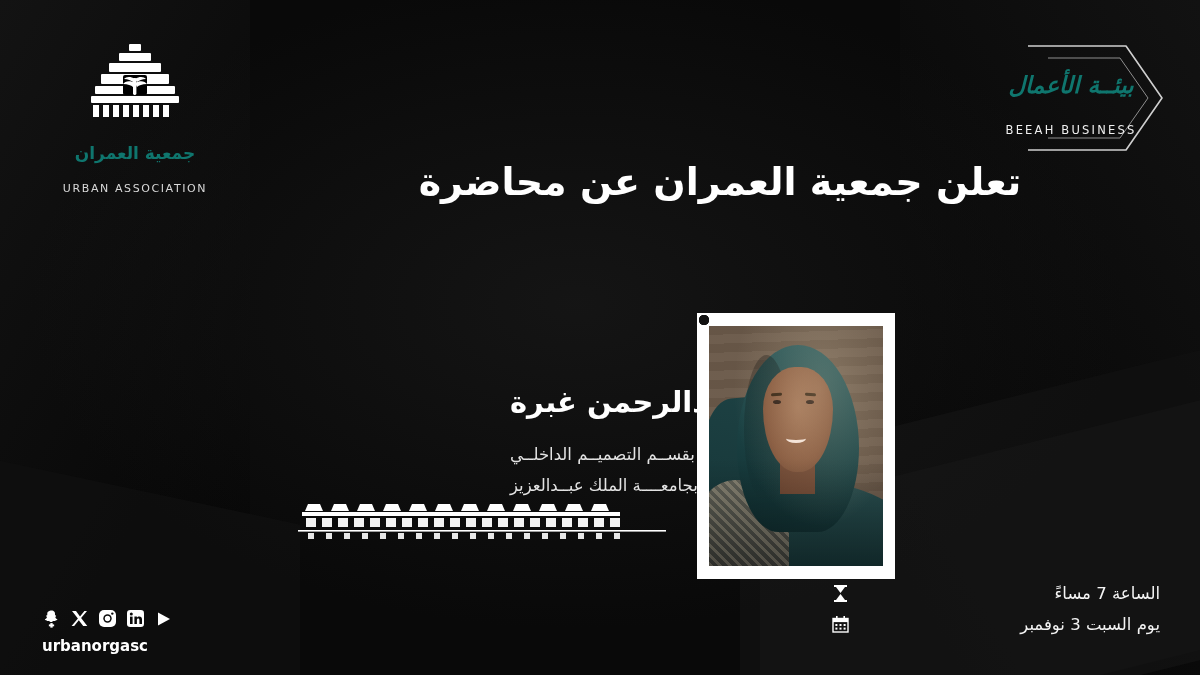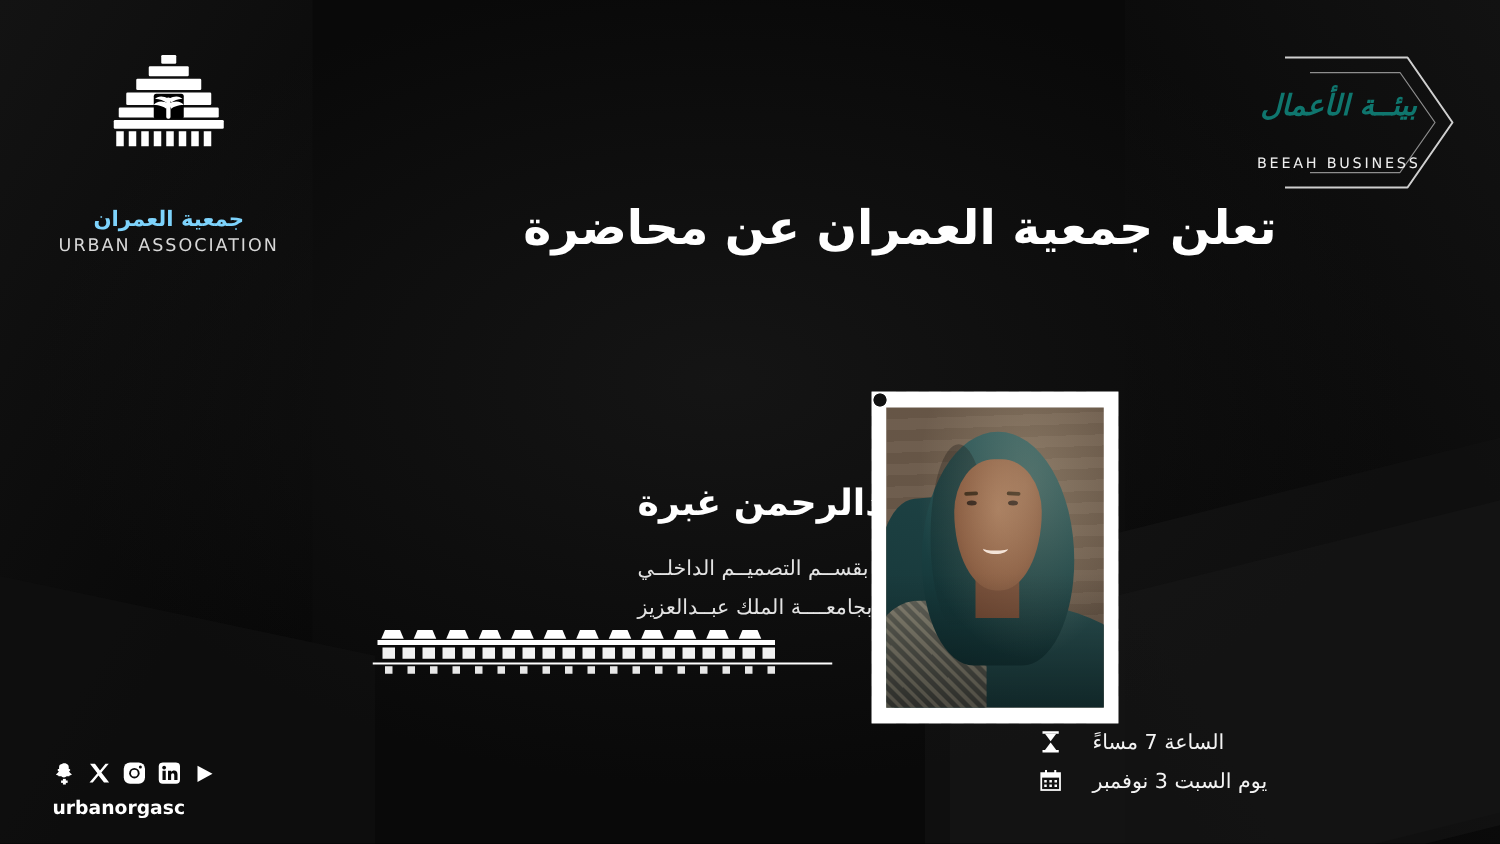--- a/index.html
+++ b/index.html
@@ -54,29 +54,29 @@
 
   
   .brand-left {
     position: absolute;
     left: 40px; top: 42px;
     width: 190px;
     text-align: center;
   }
   .brand-left .mark { display: block; margin: 0 auto; }
   .brand-left .name-ar {
-    margin-top: 28px;
+    margin-top: 5px;
     font-size: 17px;
     font-weight: 700;
     letter-spacing: .5px;
-    color: #7dd3fc;
+    color: #0f766e;
   }
   .brand-left .name-en {
-    margin-top: 3px;
-    font-size: 14px;
+    margin-top: 19px;
+    font-size: 11px;
     letter-spacing: 1.6px;
     color: #d8d8d8;
     direction: ltr;
   }
 
   
   .brand-right {
     position: absolute;
     right: 30px; top: 36px;
     width: 200px; height: 125px;
@@ -272,21 +272,21 @@
   
   .info-list {
     position: absolute;
     right: 40px; bottom: 30px;
     width: 330px;
     text-align: right;
   }
   .info-row {
     display: flex;
     align-items: center;
-    justify-content: flex-start;
+    justify-content: space-between;
     flex-direction: row-reverse;
     gap: 24px;
     margin-bottom: 11px;
     font-size: 16.5px;
     color: #f4f4f4;
   }
   .info-row .ico {
     width: 20px; height: 20px;
     flex: 0 0 20px;
     display: flex; align-items: center; justify-content: center;

